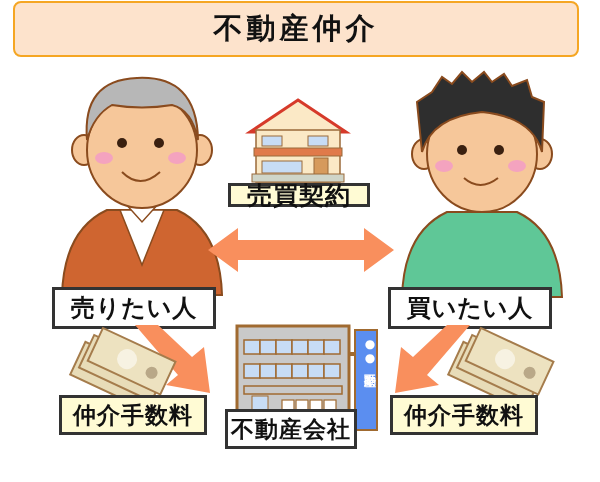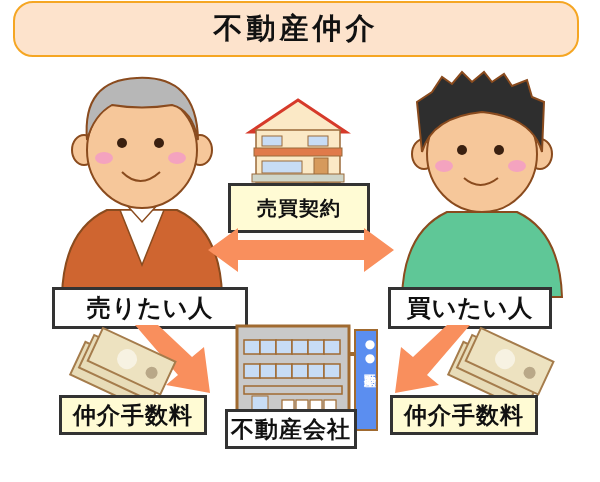--- a/index.html
+++ b/index.html
@@ -1,21 +1,21 @@
 <!DOCTYPE html>
 <html><head>
 <meta charset="utf-8">
 <style>
   html, body { margin: 0; padding: 0; background: #ffffff; }
   body { width: 600px; height: 482px; position: relative; overflow: hidden;
          font-family: "DejaVu Sans", "Liberation Sans", sans-serif; }
   .abs { position: absolute; }
   .title-bar {
     left: 13px; top: 1px; width: 566px; height: 56px;
-    background: #fde3cc; border: 2px solid #f5a623; border-radius: 20px;
+    background: #fde3cc; border: 2px solid #f5a623; border-radius: 8px;
     box-sizing: border-box; display: flex; align-items: center; justify-content: center;
   }
   .title-text { font-size: 29px; font-weight: bold; letter-spacing: 4px; color: #111; }
   .label {
     box-sizing: border-box; border: 3px solid #333; display: flex; align-items: center;
     justify-content: center; font-weight: bold; color: #111; letter-spacing: 1px;
   }
   .label.white { background: #ffffff; }
   .label.cream { background: #fffbd4; }
   svg { position: absolute; overflow: visible; }
@@ -59,27 +59,27 @@
   <polygon points="50,2 98,34 2,34" fill="#fbe9c6" stroke="#d63a2a" stroke-width="3"></polygon>
   <rect x="8" y="32" width="84" height="52" fill="#fbe9c6" stroke="#9a6a3a" stroke-width="1.5"></rect>
   <rect x="14" y="38" width="20" height="10" fill="#c7dcf5" stroke="#9a6a3a"></rect>
   <rect x="60" y="38" width="20" height="10" fill="#c7dcf5" stroke="#9a6a3a"></rect>
   <rect x="6" y="50" width="88" height="8" fill="#e07a4a" stroke="#9a6a3a"></rect>
   <rect x="14" y="63" width="40" height="12" fill="#c7dcf5" stroke="#9a6a3a"></rect>
   <rect x="66" y="60" width="14" height="24" fill="#d69a5c" stroke="#9a6a3a"></rect>
   <rect x="4" y="76" width="92" height="8" fill="#cfd5c9" stroke="#9a6a3a"></rect>
 </svg>
 
-<div class="abs label cream" style="left:228px;top:183px;width:142px;height:50px;font-size:20px;">売買契約</div>
+<div class="abs label cream" style="left:228px;top:183px;width:142px;height:24px;font-size:25px;">売買契約</div>
 
 <svg style="left:208px;top:225px" width="186" height="50" viewBox="0 0 186 50">
   <polygon points="0,25 30,3 30,15 156,15 156,3 186,25 156,47 156,35 30,35 30,47" fill="#f98f5d"></polygon>
 </svg>
 
-<div class="abs label white" style="left:52px;top:287px;width:196px;height:42px;font-size:24px;">売りたい人</div>
+<div class="abs label white" style="left:52px;top:287px;width:164px;height:42px;font-size:24px;">売りたい人</div>
 <div class="abs label white" style="left:388px;top:287px;width:164px;height:42px;font-size:24px;">買いたい人</div>
 
 <svg style="left:130px;top:325px" width="90" height="70" viewBox="0 0 90 70">
   <polygon points="5,0 28,0 62,32 74,22 80,68 36,60 48,50" fill="#f98f5d"></polygon>
 </svg>
 <svg style="left:385px;top:325px" width="90" height="70" viewBox="0 0 90 70">
   <polygon points="85,0 62,0 28,32 16,22 10,68 54,60 42,50" fill="#f98f5d"></polygon>
 </svg>
 
 <svg style="left:72px;top:335px" width="100" height="70" viewBox="0 0 100 70">

